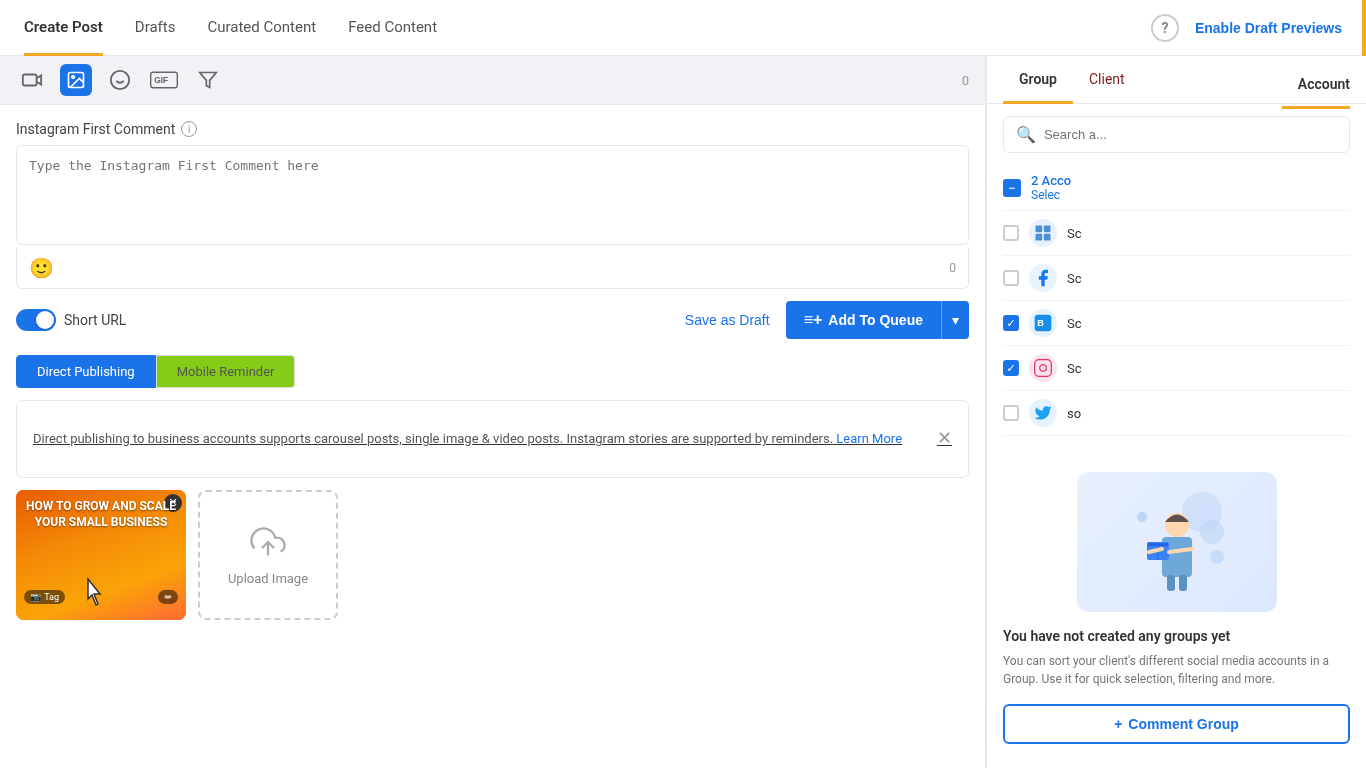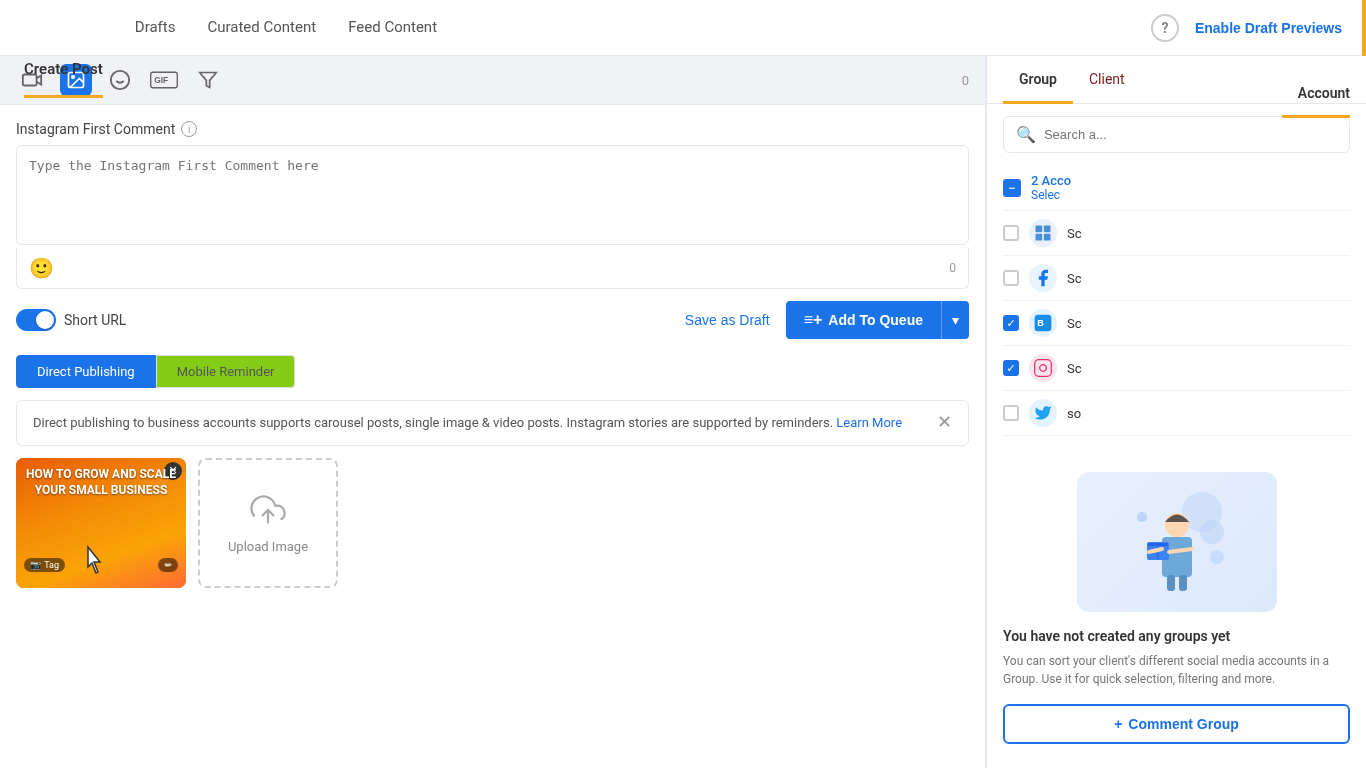--- a/index.html
+++ b/index.html
@@ -28,21 +28,20 @@
       color: #555;
       cursor: pointer;
       border-bottom: 3px solid transparent;
       position: relative;
       top: 1px;
     }
     .nav-tab.active {
       color: #333;
       font-weight: 600;
       border-bottom: 3px solid #f5a623;
-      margin-top: 42px;
     }
     .nav-right {
       margin-left: auto;
       display: flex;
       align-items: center;
       gap: 16px;
     }
     .help-icon {
       width: 28px; height: 28px;
       border-radius: 50%;
@@ -232,28 +231,29 @@
       border-color: #1a73e8;
       border-radius: 4px 0 0 4px;
     }
     .publish-tab:last-child {
       border-radius: 0 4px 4px 0;
     }
 
     
     .info-bar {
       margin: 12px 16px;
-      padding: 12px 16px;
+      padding: 28px 16px;
       background: #fff;
       border: 1px solid #e5e8ec;
       border-radius: 6px;
       display: flex;
       align-items: flex-start;
       justify-content: space-between;
       gap: 8px;
+      text-decoration: underline;
     }
     .info-text { font-size: 13px; color: #555; line-height: 1.5; }
     .info-link { color: #1a73e8; cursor: pointer; text-decoration: none; }
     .close-btn { cursor: pointer; color: #999; font-size: 18px; line-height: 1; }
 
     
     .image-row {
       display: flex;
       gap: 12px;
       padding: 0 16px 16px 16px;
@@ -329,21 +329,21 @@
     }
     .right-tab-account {
       margin-left: auto;
       padding: 14px 0 14px 16px;
       font-size: 14px;
       color: #333;
       font-weight: 600;
       border-bottom: 3px solid #f5a623;
       cursor: pointer;
       position: relative;
-      top: 15px;
+      top: 6px;
     }
 
     
     .search-box {
       margin: 12px 16px;
       padding: 8px 12px;
       border: 1px solid #e5e8ec;
       border-radius: 6px;
       display: flex;
       align-items: center;

